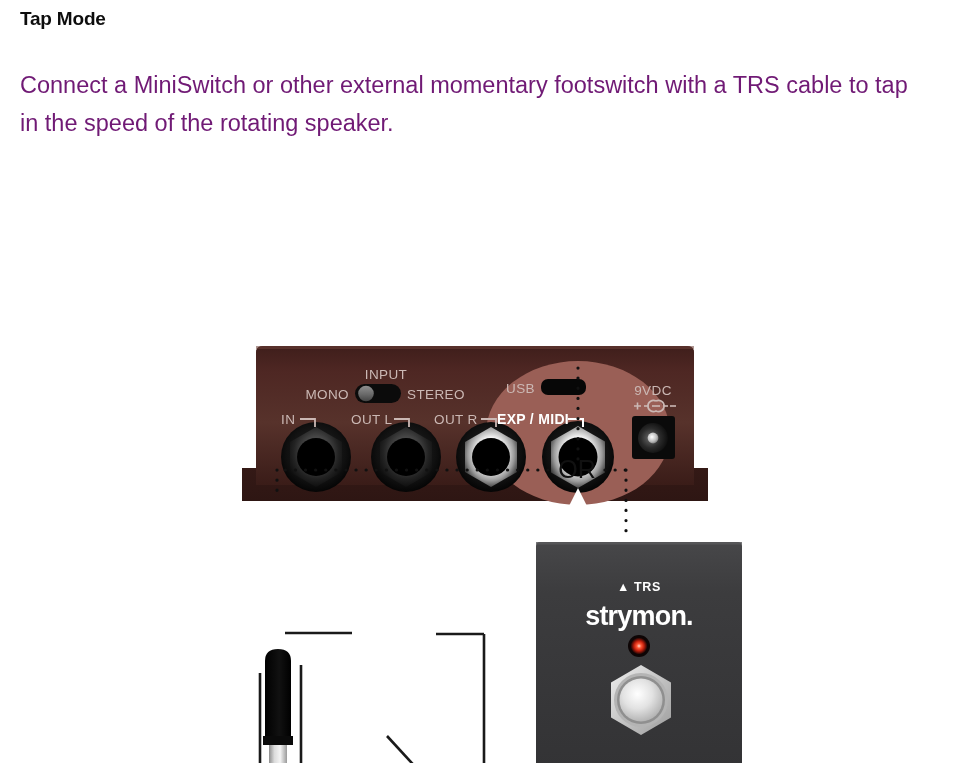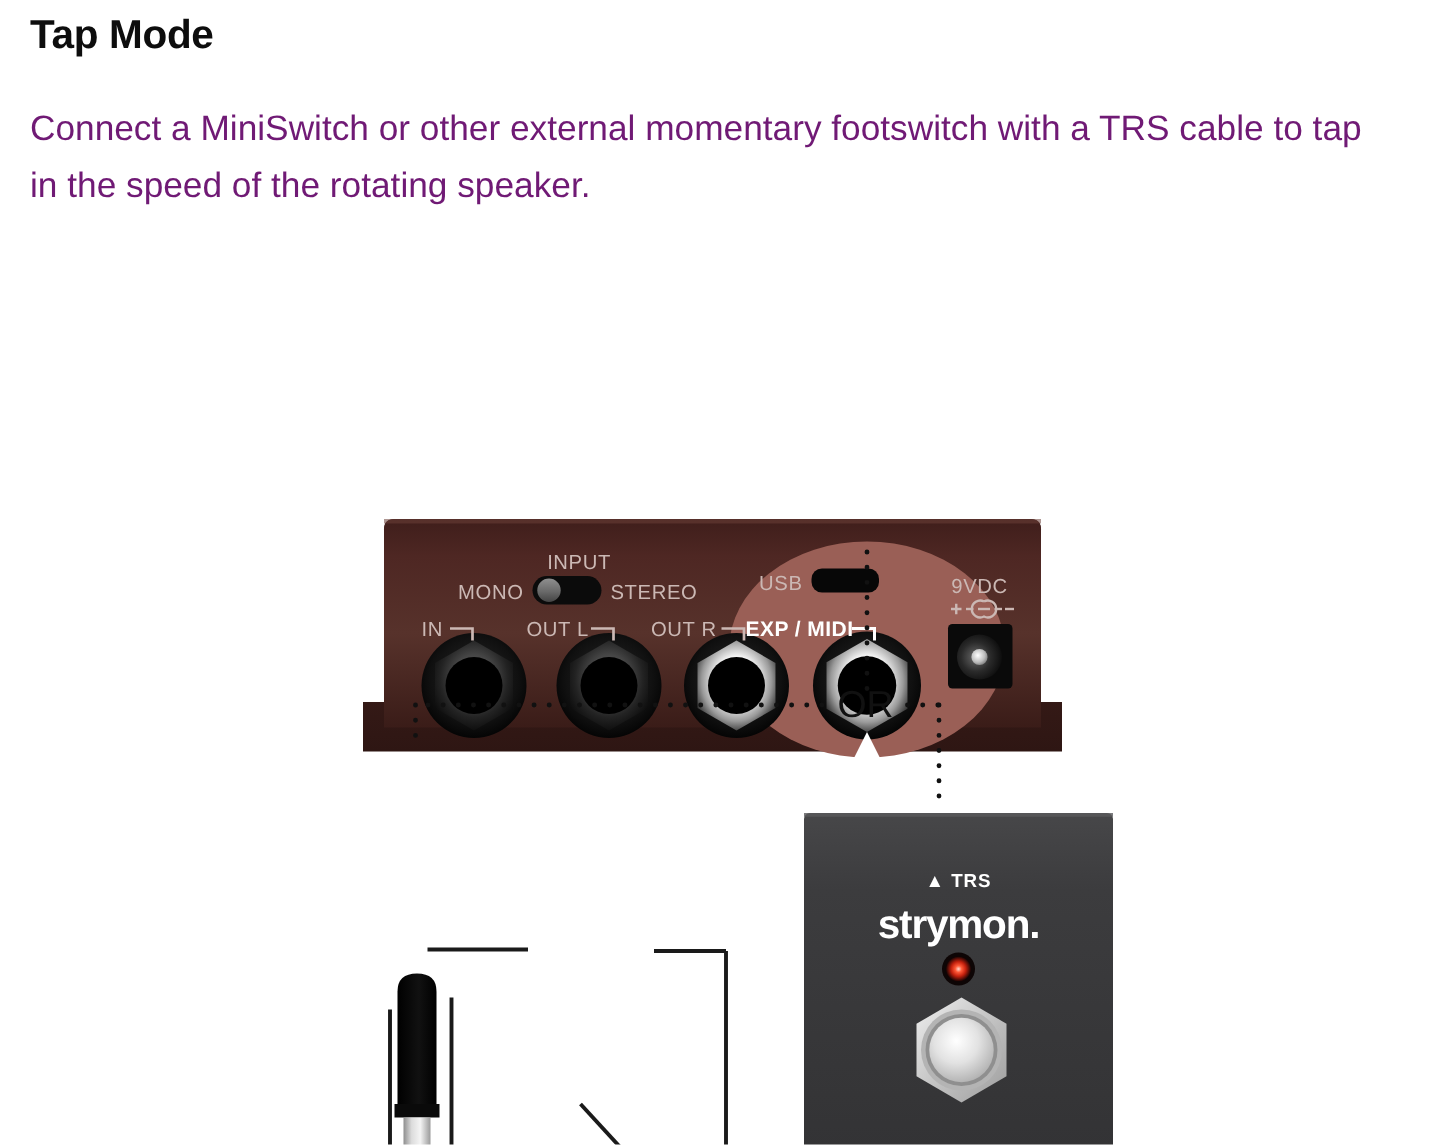--- a/index.html
+++ b/index.html
@@ -15,21 +15,21 @@
     font-family: "Liberation Sans", "DejaVu Sans", sans-serif;
     color: #111111;
     overflow: hidden;
   }
 
   
   #heading {
     position: absolute;
     left: 20px;
     top: 8px;
-    font-size: 27px;
+    font-size: 19px;
     font-weight: bold;
     letter-spacing: -0.2px;
     color: #0d0d0d;
   }
   #body-copy {
     position: absolute;
     left: 20px;
     top: 66px;
     width: 910px;
     font-size: 23.5px;

